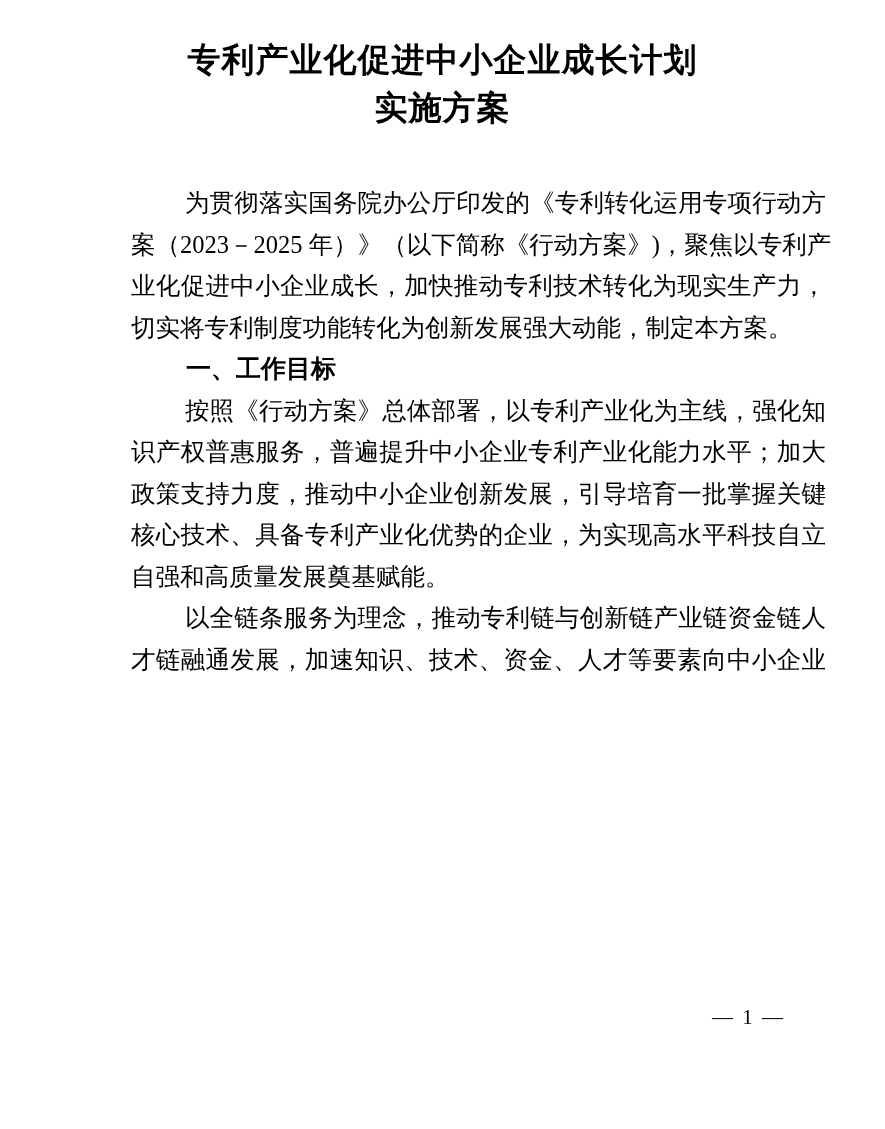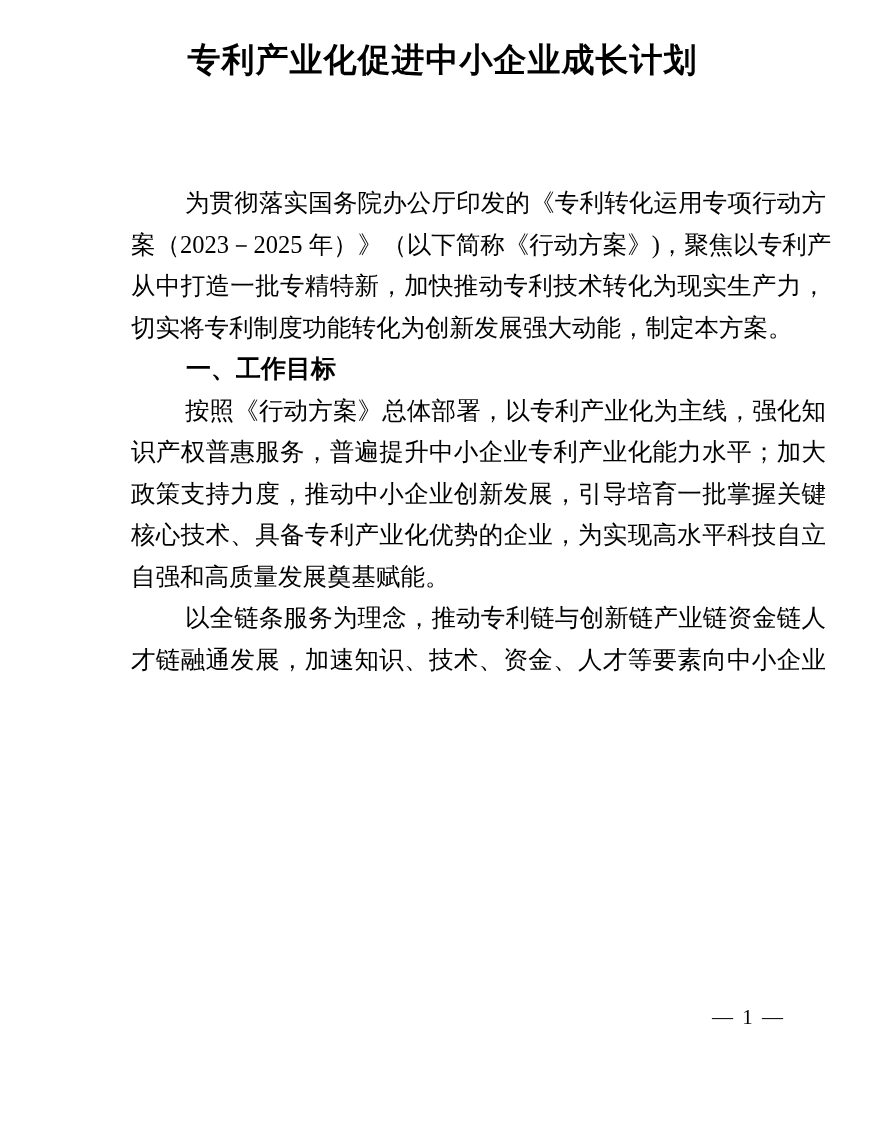--- a/index.html
+++ b/index.html
@@ -67,28 +67,29 @@
     font-family: "Liberation Serif", serif;
   }
 </style>
 </head>
 <body>
 
 <div class="page">
 
   <div class="title-block">
     <div class="title-line">专利产业化促进中小企业成长计划</div>
+    <div class="title-line">实施方案</div>
   </div>
 
   <div class="content">
 
     <div class="para">
       <div class="line first fill">为贯彻落实国务院办公厅印发的《专利转化运用专项行动方</div>
       <div class="line fill">案（2023－2025 年）》（以下简称《行动方案》)，聚焦以专利产</div>
-      <div class="line fill">从中打造一批专精特新，加快推动专利技术转化为现实生产力，</div>
+      <div class="line fill">业化促进中小企业成长，加快推动专利技术转化为现实生产力，</div>
       <div class="line">切实将专利制度功能转化为创新发展强大动能，制定本方案。</div>
     </div>
 
     <div class="heading">一、工作目标</div>
 
     <div class="para">
       <div class="line first fill">按照《行动方案》总体部署，以专利产业化为主线，强化知</div>
       <div class="line fill">识产权普惠服务，普遍提升中小企业专利产业化能力水平；加大</div>
       <div class="line fill">政策支持力度，推动中小企业创新发展，引导培育一批掌握关键</div>
       <div class="line fill">核心技术、具备专利产业化优势的企业，为实现高水平科技自立</div>

